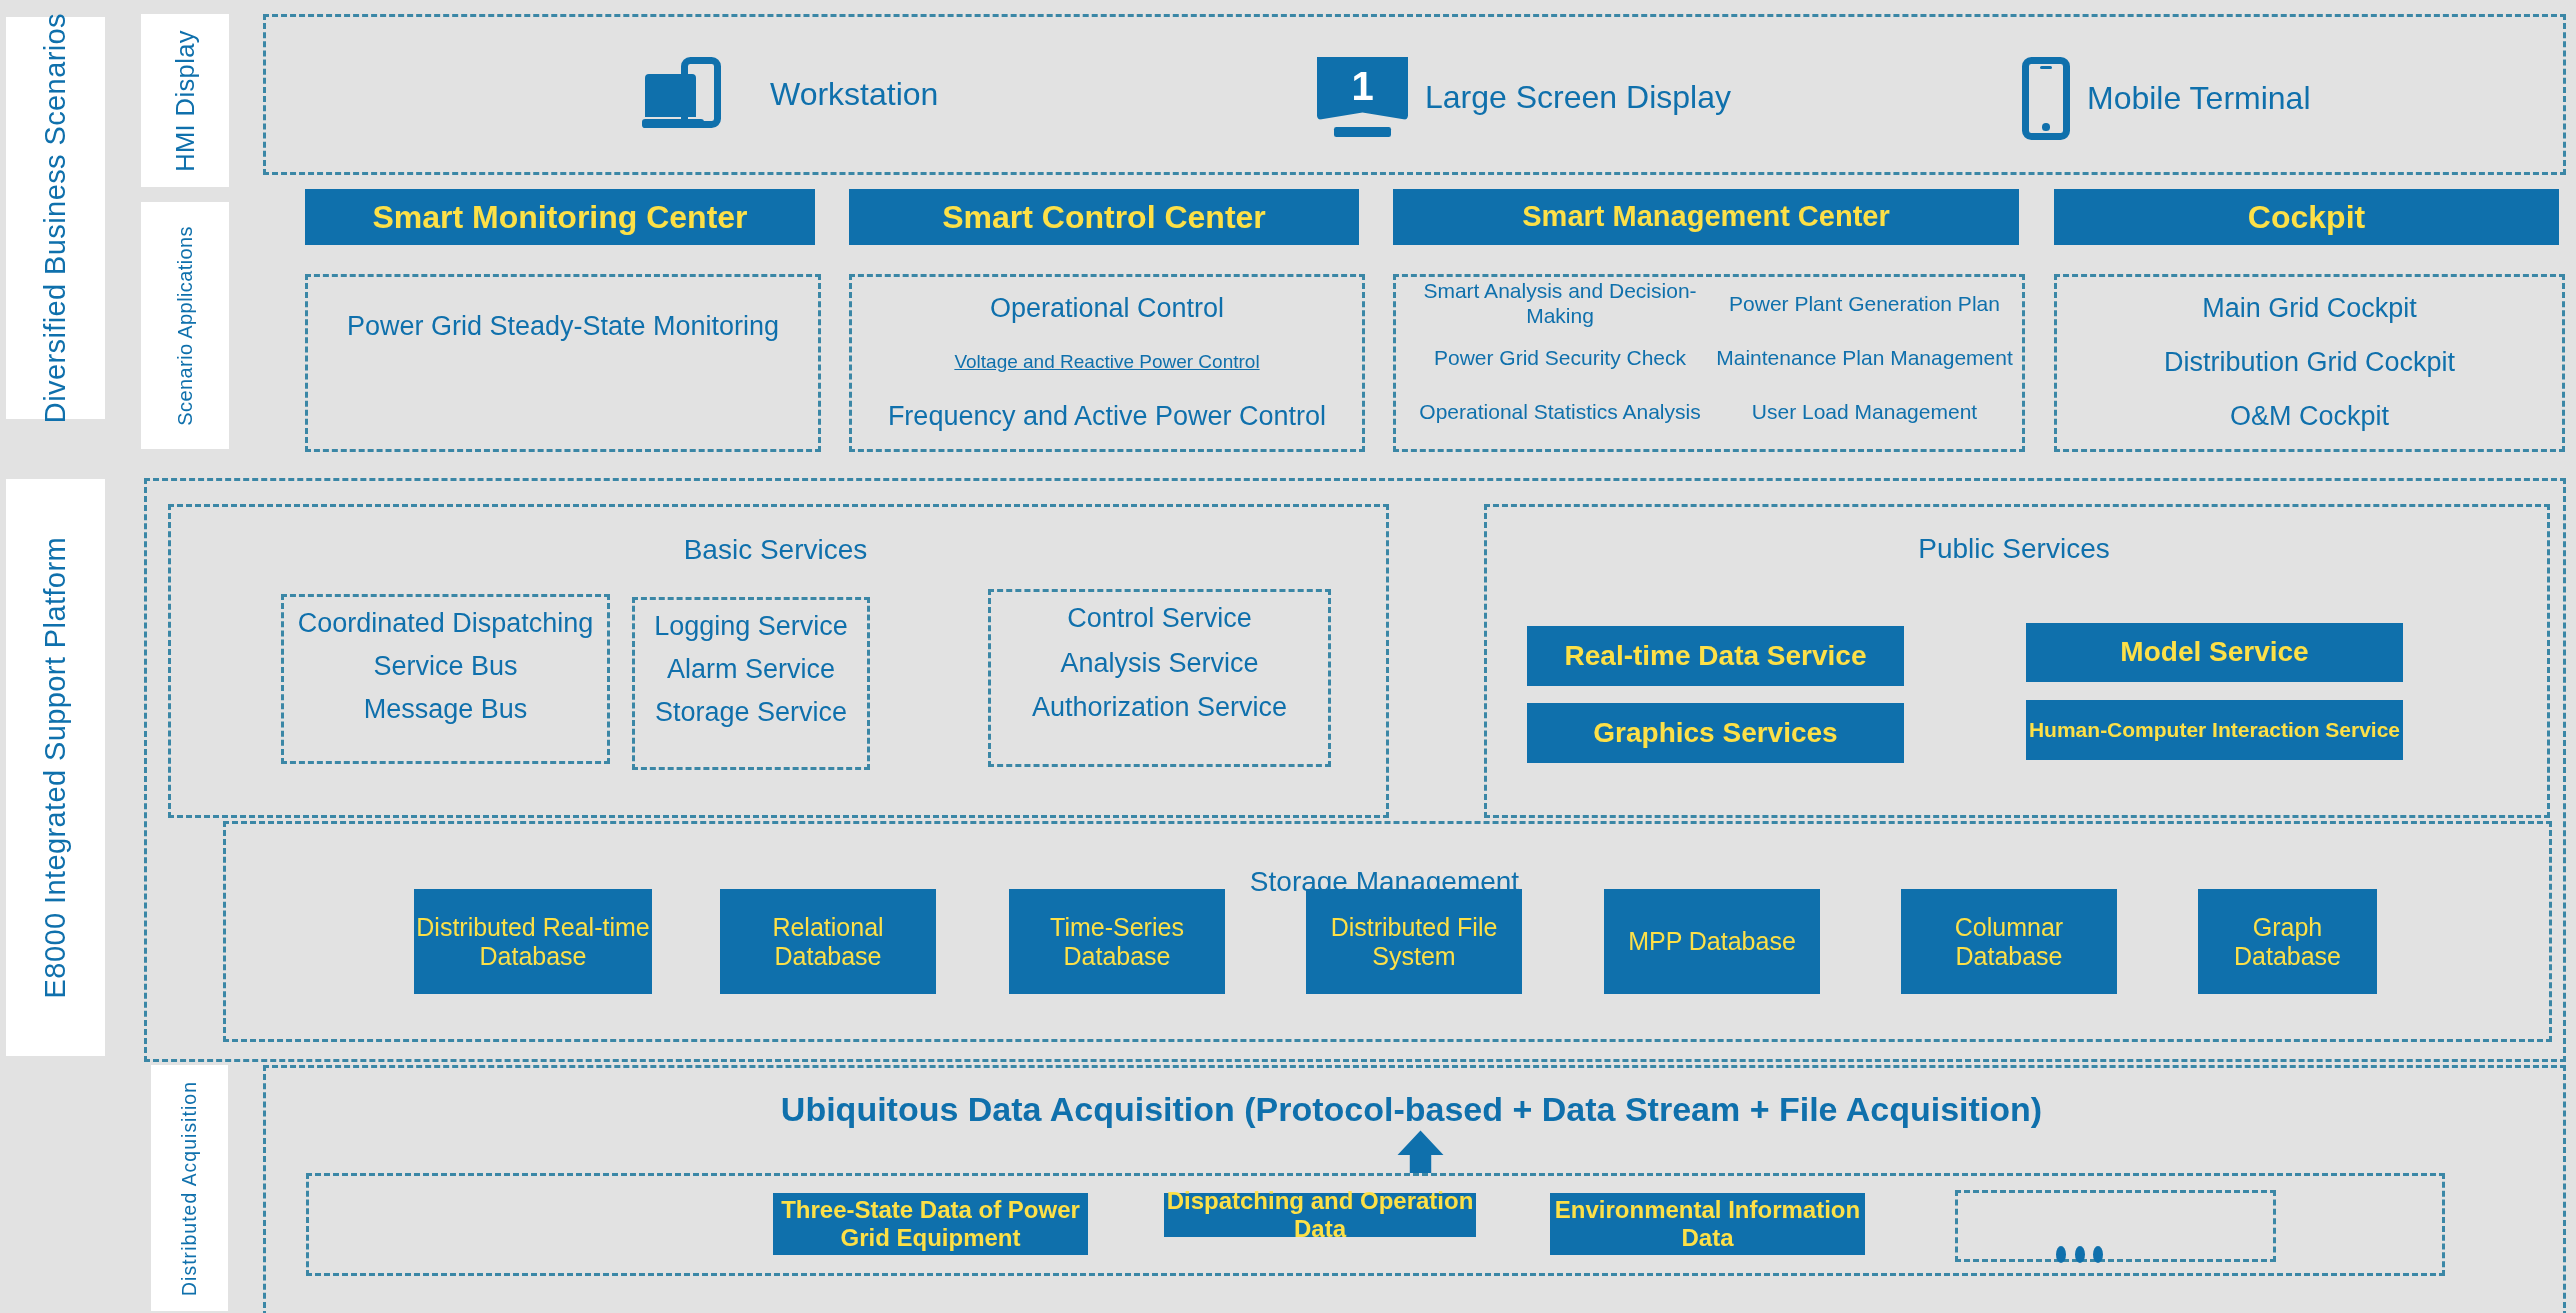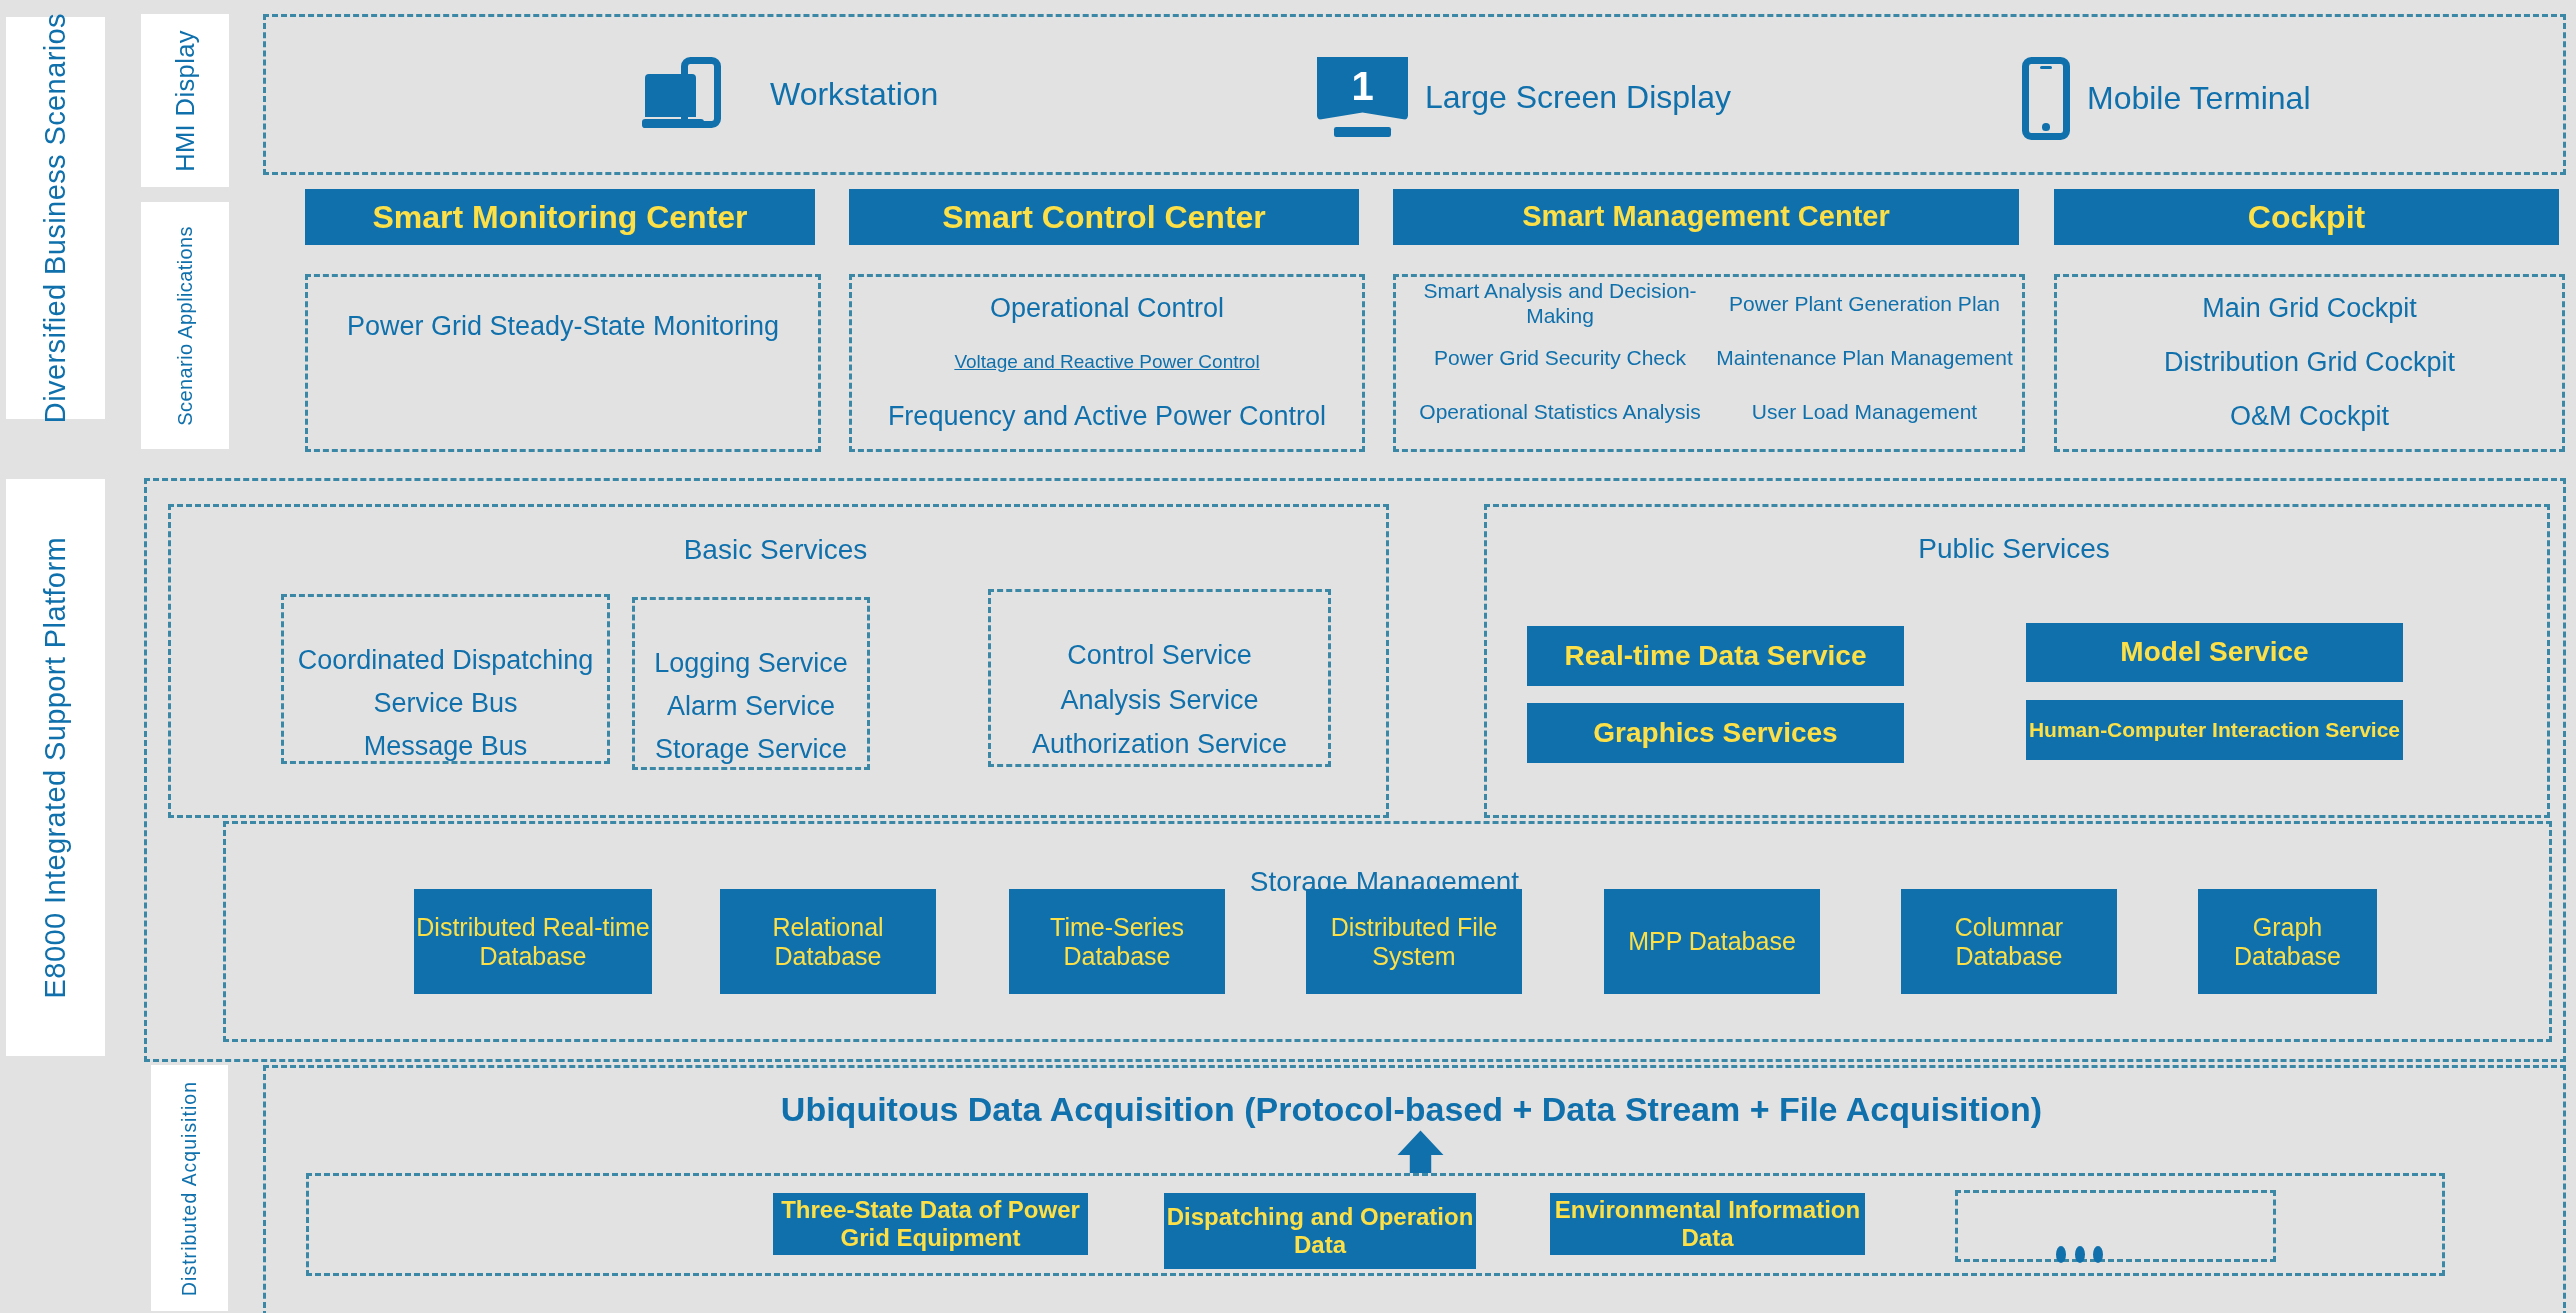--- a/index.html
+++ b/index.html
@@ -77,21 +77,21 @@
 
   
   #platform-outer{left:144px;top:478px;width:2416px;height:578px;}
   #services-row{left:168px;top:504px;width:1215px;height:308px;}
   #basic-title{left:168px;top:533px;width:1215px;height:34px;font-size:28px;}
   #public-outer{left:1484px;top:504px;width:1060px;height:308px;}
   #public-title{left:1484px;top:532px;width:1060px;height:34px;font-size:28px;}
 
   .svc-sub{position:absolute;}
   .svc-sub .line{
-    position:absolute;left:0;width:100%;text-align:center;color:#0f70ac;font-size:27px;margin-top:37px;
+    position:absolute;left:0;width:100%;text-align:center;color:#0f70ac;font-size:27px;
   }
 
   #storage-outer{left:223px;top:821px;width:2323px;height:215px;}
   #storage-title{left:223px;top:844px;width:2323px;height:34px;font-size:28px;margin-top:21px;}
   .dbbox{font-size:25px;font-weight:normal;}
 
   
   #acq-outer{left:263px;top:1065px;width:2297px;height:246px;}
   #acq-title{left:263px;top:1088px;width:2297px;height:43px;font-size:34px;font-weight:bold;}
   #acq-inner{left:306px;top:1173px;width:2133px;height:97px;}
@@ -260,21 +260,21 @@
   <svg width="49" height="56" viewBox="0 0 64 72" aria-hidden="true">
     <polygon points="32,0 62,32 46,32 46,72 18,72 18,32 2,32" fill="#0f70ac"></polygon>
   </svg>
 </div>
 
 <div class="softbox dash-thin" id="acq-inner"></div>
 
 <div class="solidbar acqbox" style="left:773px;top:1193px;width:315px;height:62px;">
   <span>Three-State Data of Power Grid Equipment</span>
 </div>
-<div class="solidbar acqbox" style="left:1164px;top:1193px;width:312px;height:76px;">
+<div class="solidbar acqbox" style="left:1164px;top:1193px;width:312px;height:44px;">
   <span>Dispatching and Operation Data</span>
 </div>
 <div class="solidbar acqbox" style="left:1550px;top:1193px;width:315px;height:62px;">
   <span>Environmental Information Data</span>
 </div>
 
 <div class="softbox dash-thin" id="empty-acq"></div>
 <div class="dots">
     <i></i>
     <i></i>

